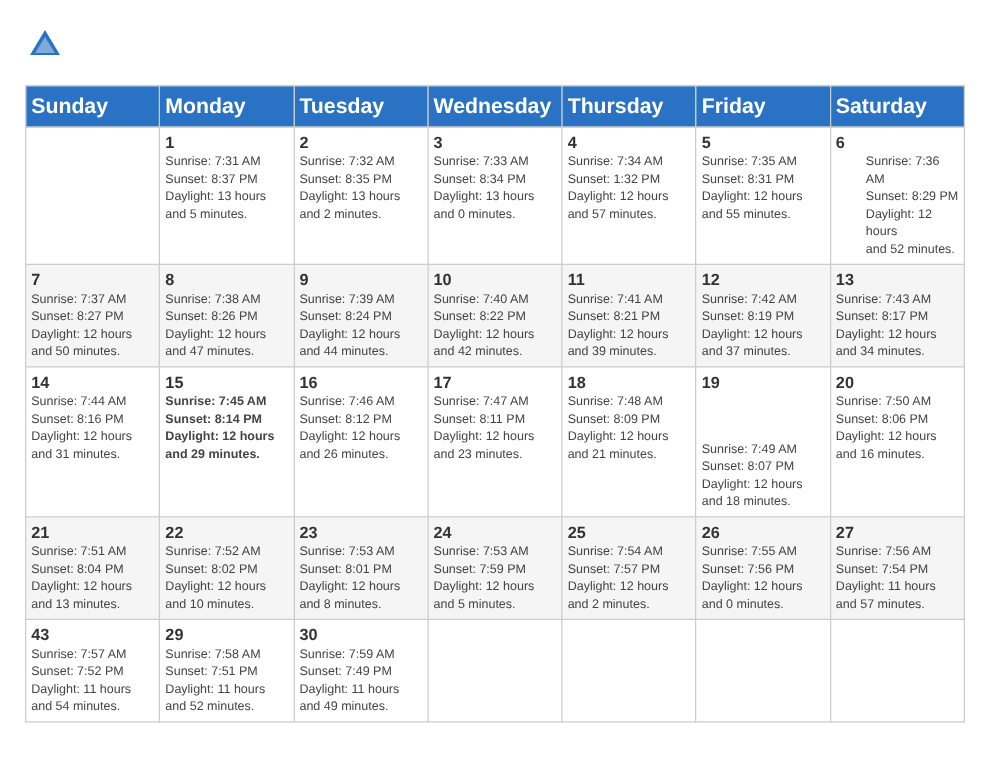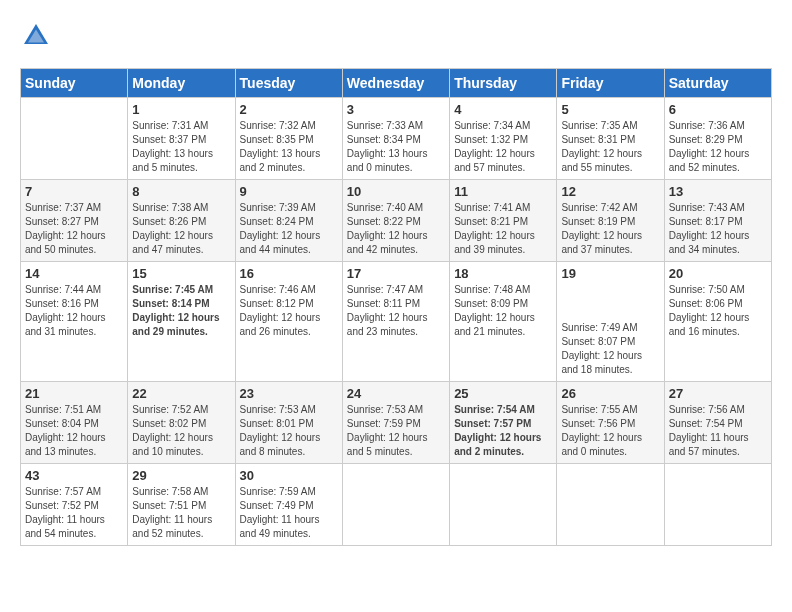--- a/index.html
+++ b/index.html
@@ -45,21 +45,21 @@
     table {
       width: 100%;
       border-collapse: collapse;
       font-size: 11px;
     }
     thead tr th {
       background-color: #2a72c3;
       color: #fff;
       padding: 6px 4px;
       text-align: left;
-      font-size: 14px;
+      font-size: 17px;
       font-weight: bold;
       border: 1px solid #ccc;
     }
     tbody tr td {
       border: 1px solid #ccc;
       padding: 4px 4px;
       vertical-align: top;
       width: 14.28%;
       min-height: 80px;
     }
@@ -144,21 +144,21 @@
         </td>
         <td>
           <span class="day-number">5</span>
           <div class="day-info" style="white-space: pre-line;">Sunrise: 7:35 AM
 Sunset: 8:31 PM
 Daylight: 12 hours
 and 55 minutes.</div>
         </td>
         <td>
           <span class="day-number">6</span>
-          <div class="day-info" style="white-space: pre-line;">Sunrise: 7:36 AM
+          <div class="day-info" style="white-space: pre-line; margin-left: 24px;">Sunrise: 7:36 AM
 Sunset: 8:29 PM
 Daylight: 12 hours
 and 52 minutes.</div>
         </td>
       </tr>
       <tr>
         <td>
           <span class="day-number">7</span>
           <div class="day-info" style="white-space: pre-line;">Sunrise: 7:37 AM
 Sunset: 8:27 PM
@@ -283,21 +283,21 @@
         </td>
         <td>
           <span class="day-number">24</span>
           <div class="day-info" style="white-space: pre-line;">Sunrise: 7:53 AM
 Sunset: 7:59 PM
 Daylight: 12 hours
 and 5 minutes.</div>
         </td>
         <td>
           <span class="day-number">25</span>
-          <div class="day-info" style="white-space: pre-line; font-weight: bold;">Sunrise: 7:54 AM
+          <div class="day-info" style="white-space: pre-line;">Sunrise: 7:54 AM
 Sunset: 7:57 PM
 Daylight: 12 hours
 and 2 minutes.</div>
         </td>
         <td>
           <span class="day-number">26</span>
           <div class="day-info" style="white-space: pre-line;">Sunrise: 7:55 AM
 Sunset: 7:56 PM
 Daylight: 12 hours
 and 0 minutes.</div>

